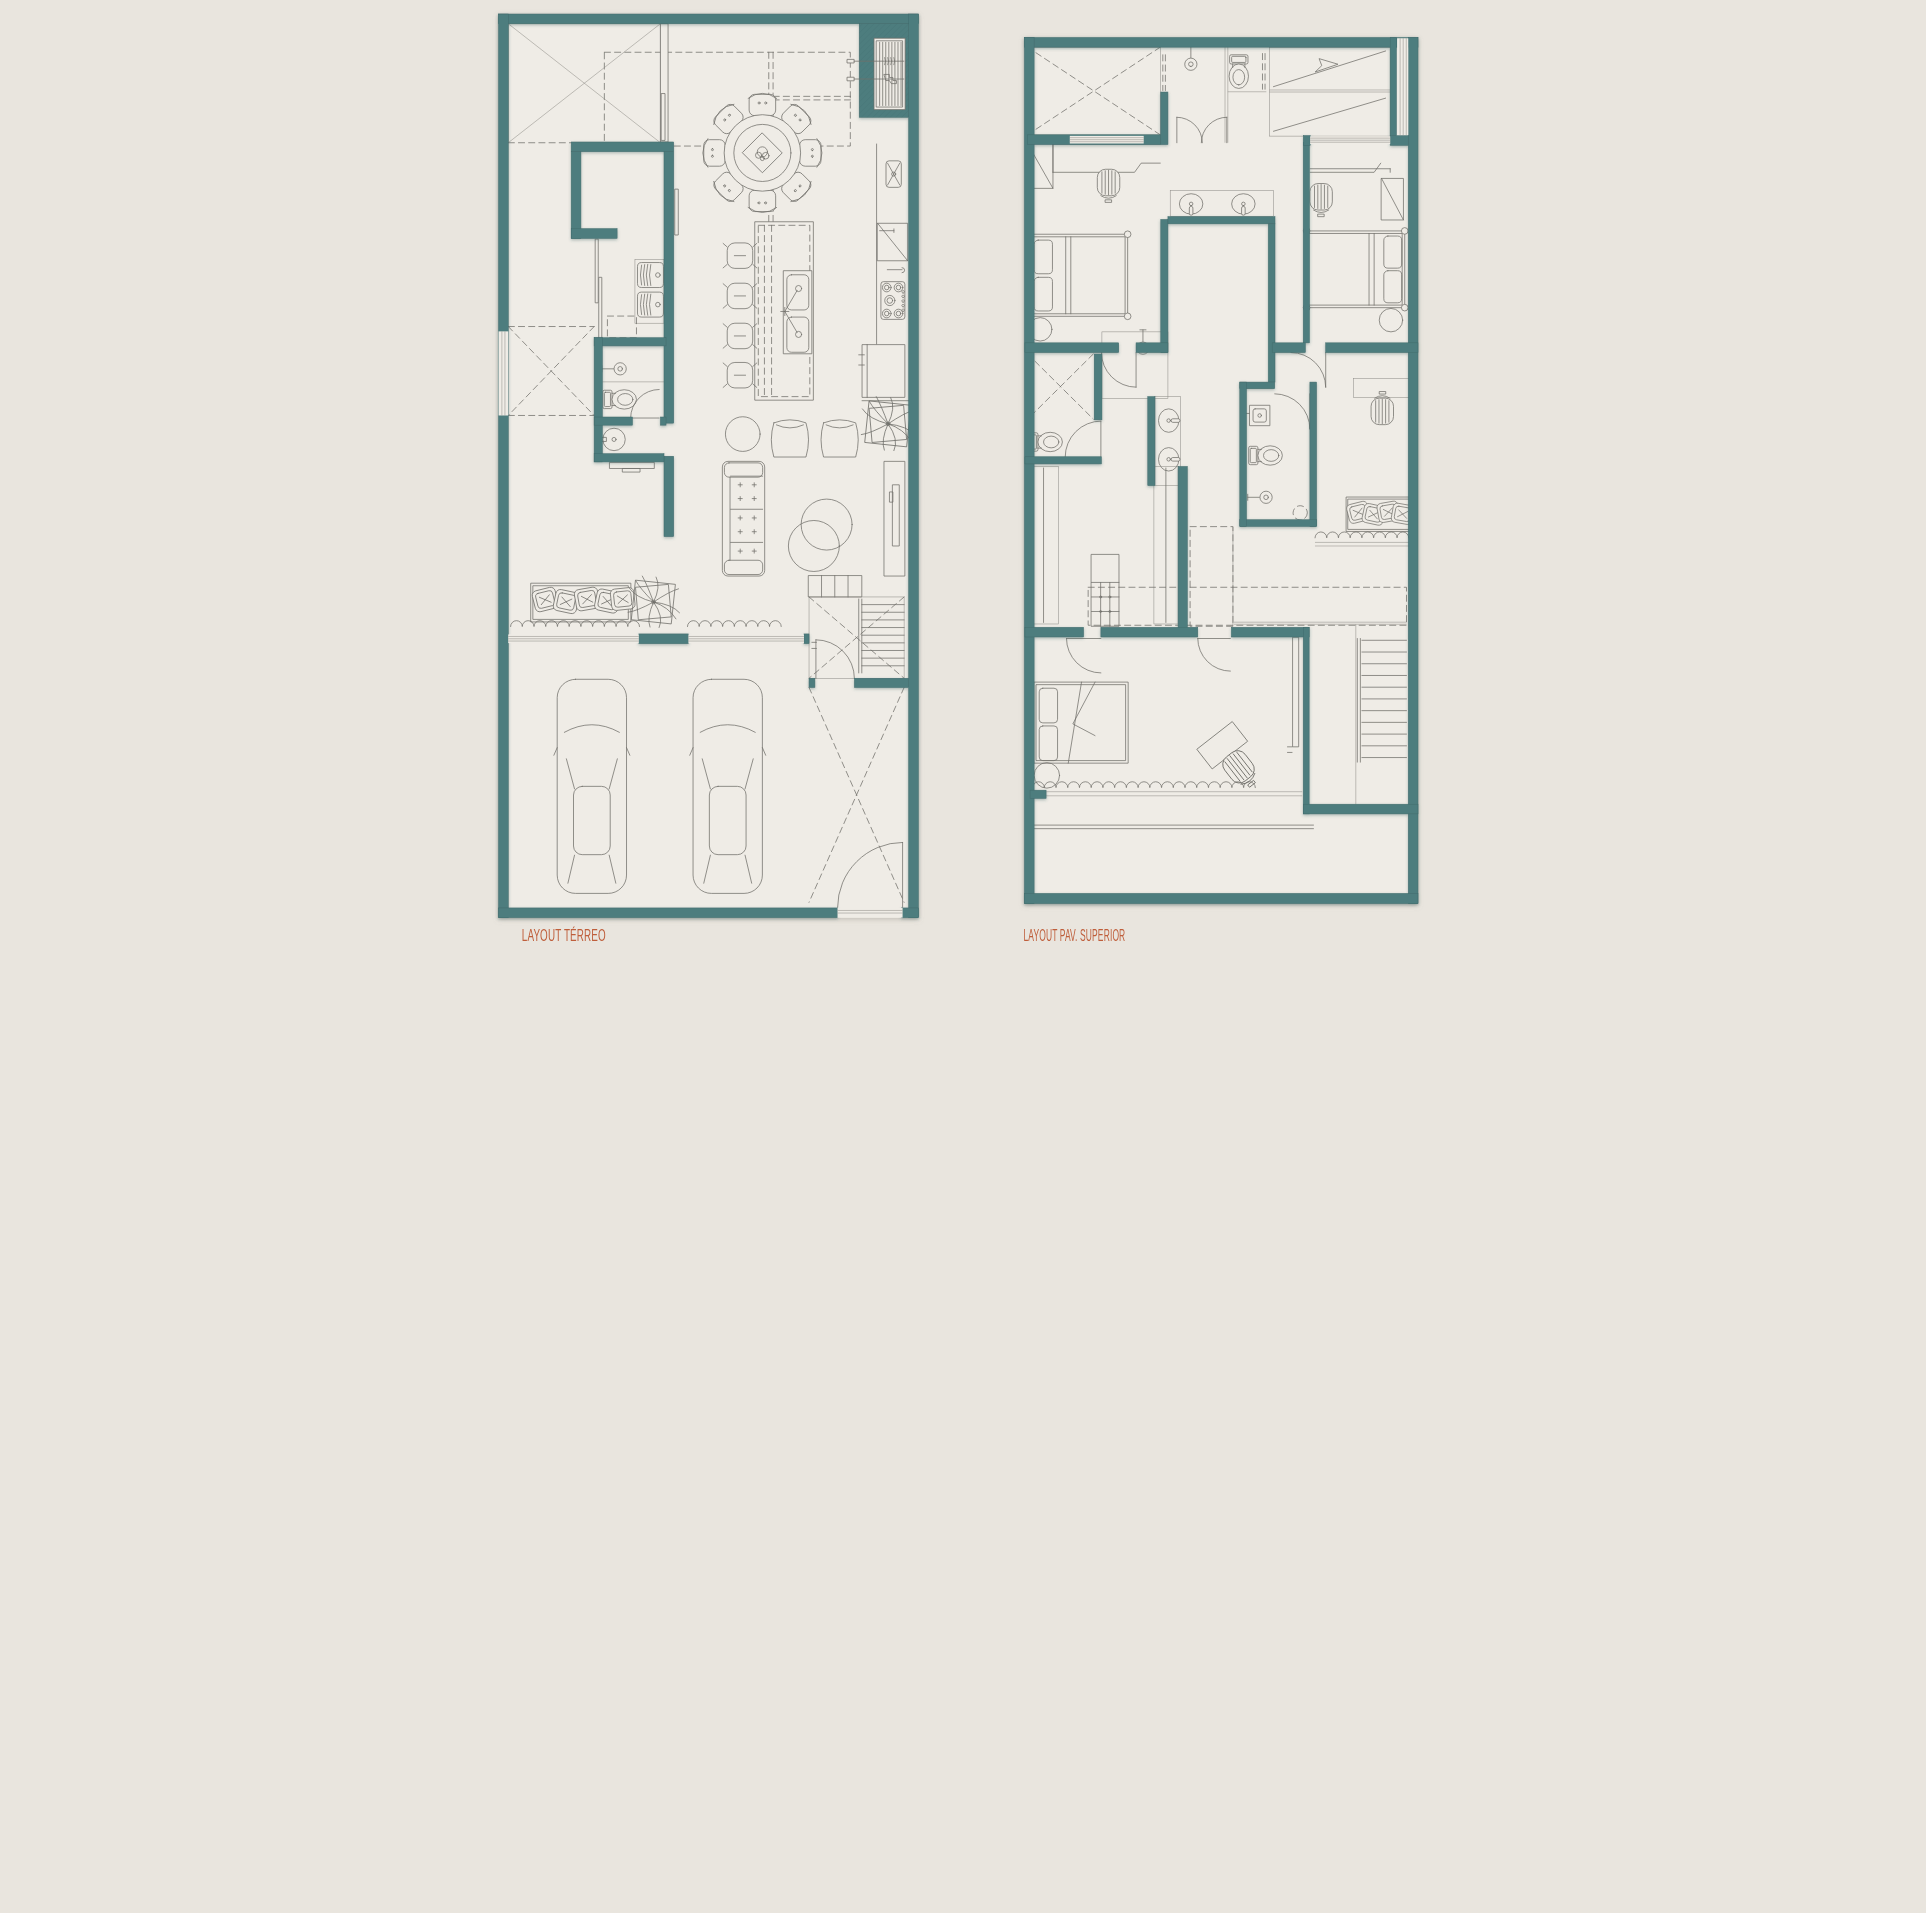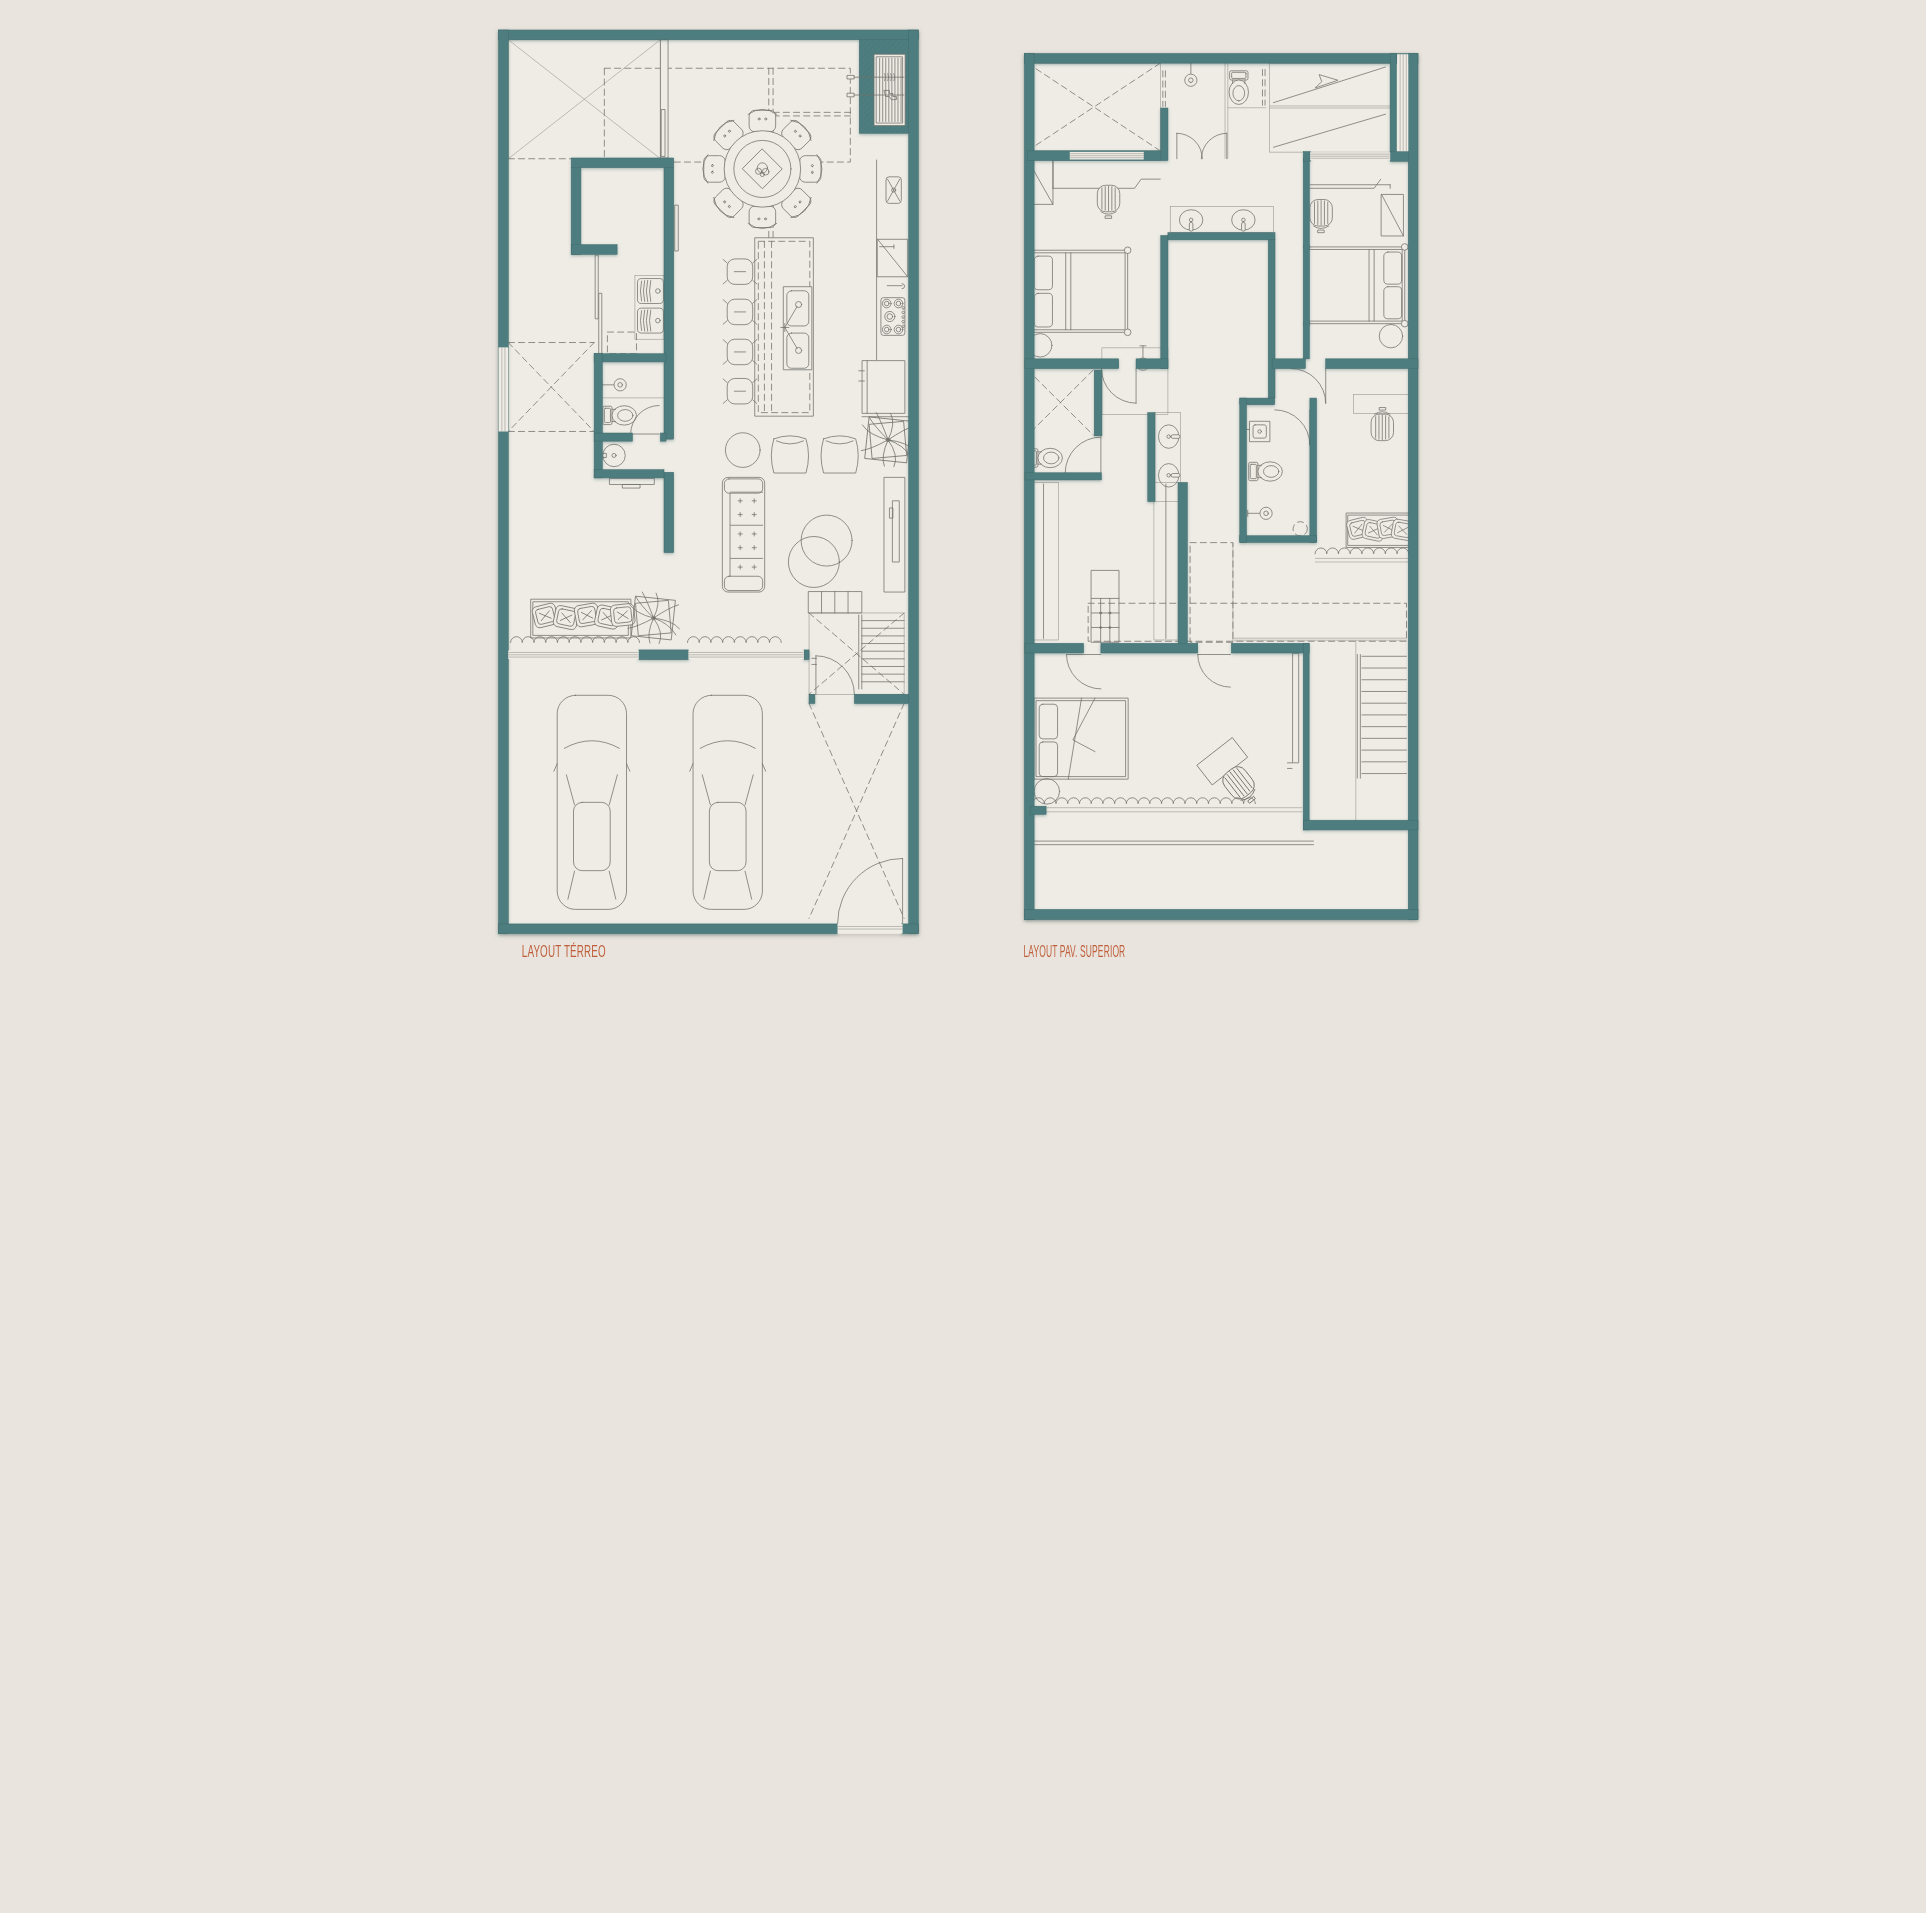--- a/index.html
+++ b/index.html
@@ -1,16 +1,16 @@
 <!DOCTYPE html>
 <html style="font-size:8.2px"><head>
 <meta charset="utf-8">
 <style>
   html,body{margin:0;padding:0;background:#e9e5de;}
-  .page{width:100%;max-width:963px;margin:16px auto;text-decoration:underline;}
+  .page{width:100%;max-width:963px;margin:0 auto;text-decoration:underline;}
   svg{display:block;width:100%;height:auto;}
   .floor{fill:#efece6;}
   .w{fill:#4e7d7e;stroke:#406b6c;stroke-width:2;}
   .ln{fill:none;stroke:#71706b;stroke-width:3;stroke-linecap:round;stroke-linejoin:round;}
   .fw{fill:#efece6;stroke:#71706b;stroke-width:3;stroke-linejoin:round;}
   .dsh{fill:none;stroke:#71706b;stroke-width:3;stroke-dasharray:24 16;stroke-linecap:round;}
   .thn{fill:none;stroke:#8a8883;stroke-width:2;}
   .glz{fill:#efece6;stroke:none;}
   .label{font-family:"Liberation Sans",sans-serif;font-size:64px;fill:#bf5e3b;letter-spacing:1px;}
 </style>

